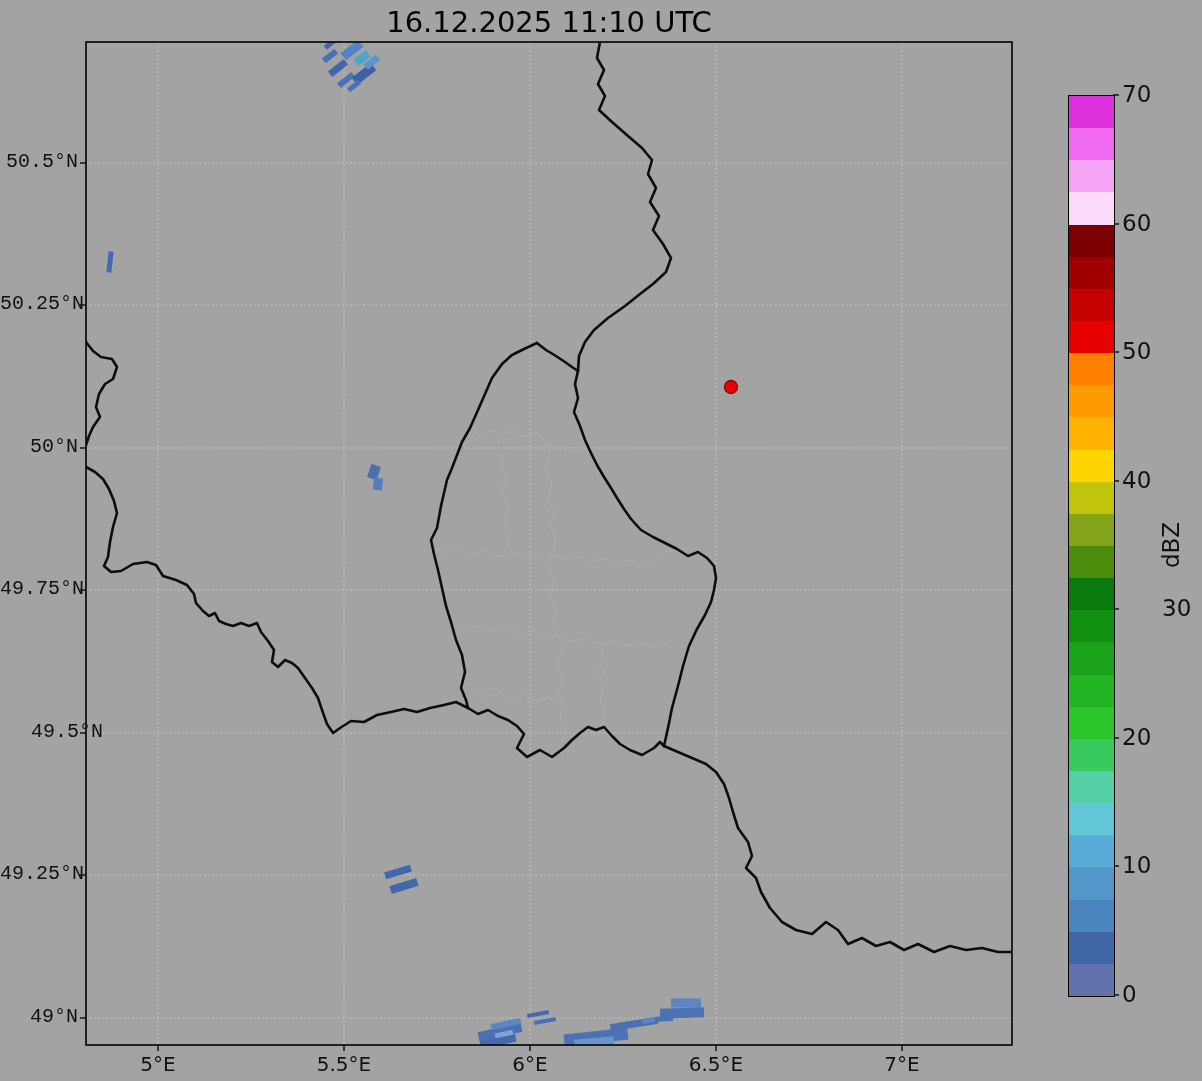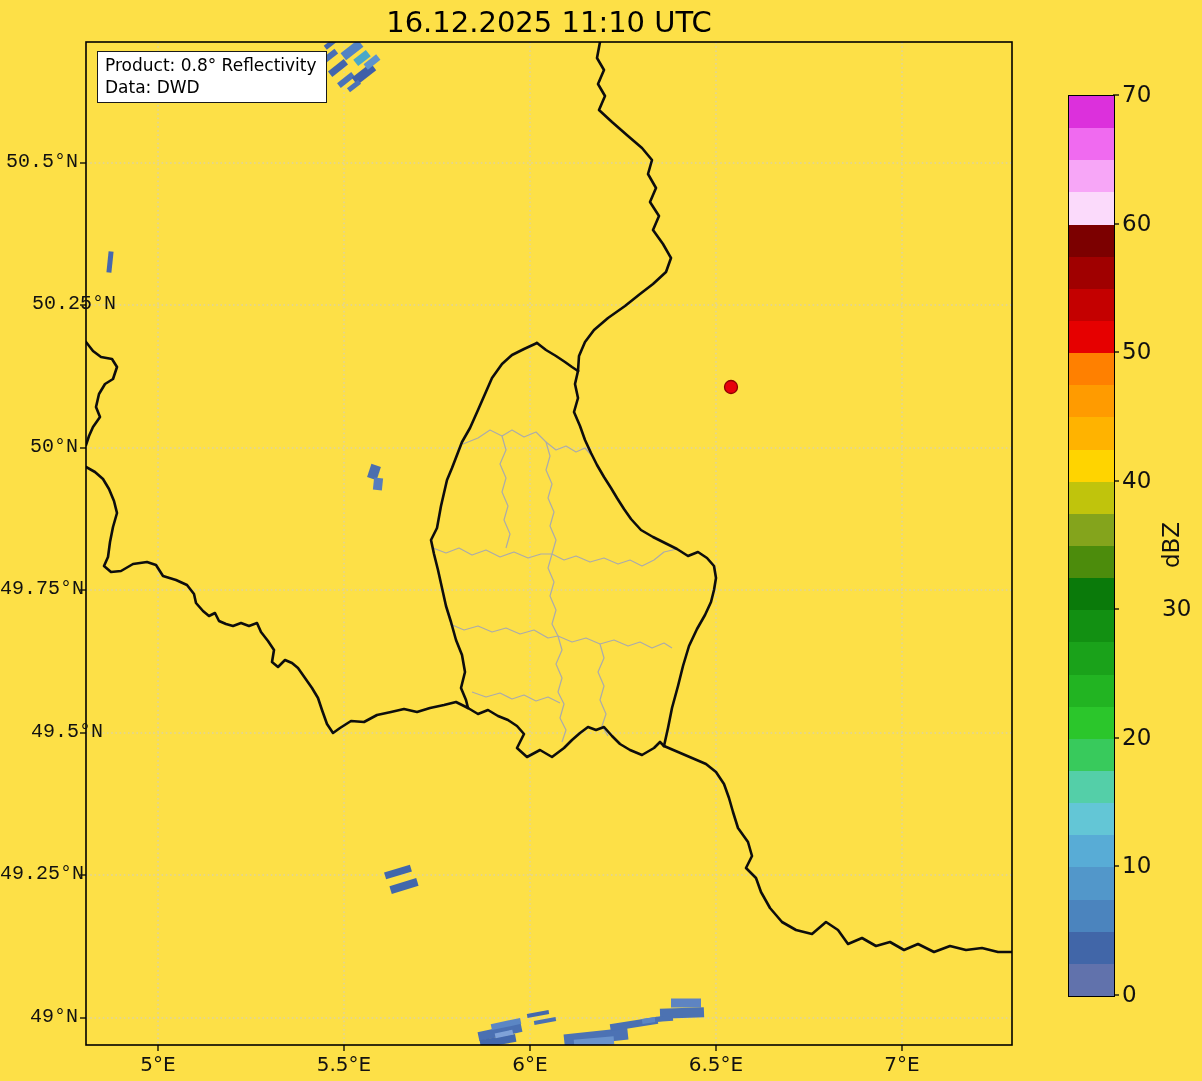--- a/index.html
+++ b/index.html
@@ -1,17 +1,17 @@
 <!DOCTYPE html>
 <html><head>
 <meta charset="utf-8">
 <style>
   html,body{margin:0;padding:0;background:#ffffff;}
   #figure{
-    position:relative;width:1202px;height:1081px;background:#fde047;overflow:hidden;
+    position:relative;width:1202px;height:1081px;background:#a3a3a3;overflow:hidden;
     font-family:"DejaVu Sans","Liberation Sans",sans-serif;color:#000;
   }
   #map-svg{position:absolute;left:0;top:0;}
   .title{
     position:absolute;left:86px;top:5px;width:926px;text-align:center;
     font-size:29px;color:#000;white-space:nowrap;
   }
   .infobox{
     position:absolute;left:97px;top:51px;background:#ffffff;border:1.3px solid #1a1a1a;
     padding:2px 9px 4px 7px;font-size:17px;line-height:22px;z-index:5;
@@ -130,24 +130,20 @@
         <line x1="1113" y1="481" x2="1119" y2="481"></line>
         <line x1="1113" y1="609" x2="1119" y2="609"></line>
         <line x1="1113" y1="738" x2="1119" y2="738"></line>
         <line x1="1113" y1="866" x2="1119" y2="866"></line>
         <line x1="1113" y1="995" x2="1119" y2="995"></line>
       </g>
     </svg>
 
   <div class="title">16.12.2025 11:10 UTC</div>
 
-  <div class="infobox">
-    <div>Product: 0.8° Reflectivity</div>
-    <div>Data: DWD</div>
-  </div>
 
   <div id="colorbar">
       <div class="band" style="background: rgb(220, 48, 220);"></div>
       <div class="band" style="background: rgb(240, 106, 240);"></div>
       <div class="band" style="background: rgb(247, 166, 247);"></div>
       <div class="band" style="background: rgb(251, 218, 251);"></div>
       <div class="band" style="background: rgb(124, 0, 0);"></div>
       <div class="band" style="background: rgb(160, 0, 0);"></div>
       <div class="band" style="background: rgb(196, 0, 0);"></div>
       <div class="band" style="background: rgb(230, 0, 0);"></div>
@@ -174,21 +170,21 @@
     </div>
 
   <div class="cbar-label">dBZ</div>
 
 <div class="xt" style="left: 113px; top: 1052px;">5°E</div>
     <div class="xt" style="left: 299px; top: 1052px;">5.5°E</div>
     <div class="xt" style="left: 485px; top: 1052px;">6°E</div>
     <div class="xt" style="left: 671px; top: 1052px;">6.5°E</div>
     <div class="xt" style="left: 857px; top: 1052px;">7°E</div>
     <div class="yt" style="top: 150px;">50.5°N</div>
-    <div class="yt" style="top: 292px; margin-left: 32px;">50.25°N</div>
+    <div class="yt" style="top: 292px;">50.25°N</div>
     <div class="yt" style="top: 435px;">50°N</div>
     <div class="yt" style="top: 577px;">49.75°N</div>
     <div class="yt" style="top: 720px; padding-left: 25px;">49.5°N</div>
     <div class="yt" style="top: 862px;">49.25°N</div>
     <div class="yt" style="top: 1005px;">49°N</div>
     <div class="cbt" style="left: 1122px; top: 81px;">70</div>
     <div class="cbt" style="left: 1122px; top: 210px;">60</div>
     <div class="cbt" style="left: 1122px; top: 338px;">50</div>
     <div class="cbt" style="left: 1122px; top: 467px;">40</div>
     <div class="cbt" style="left: 1162px; top: 595px;">30</div>

